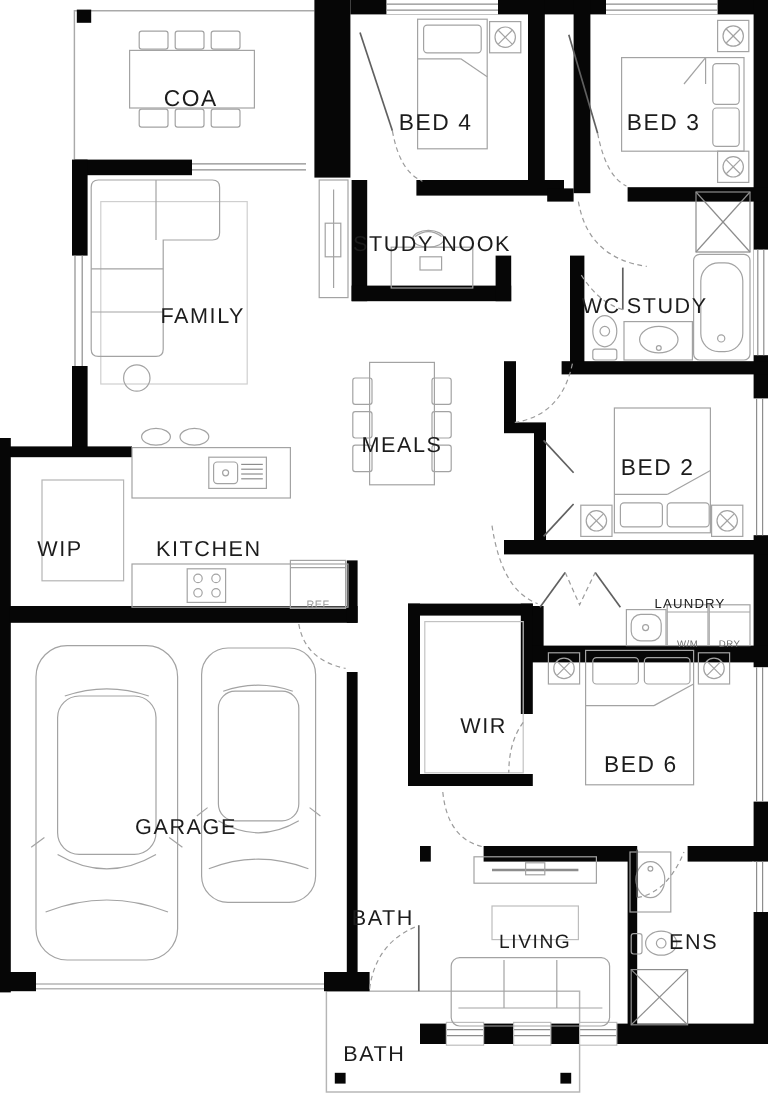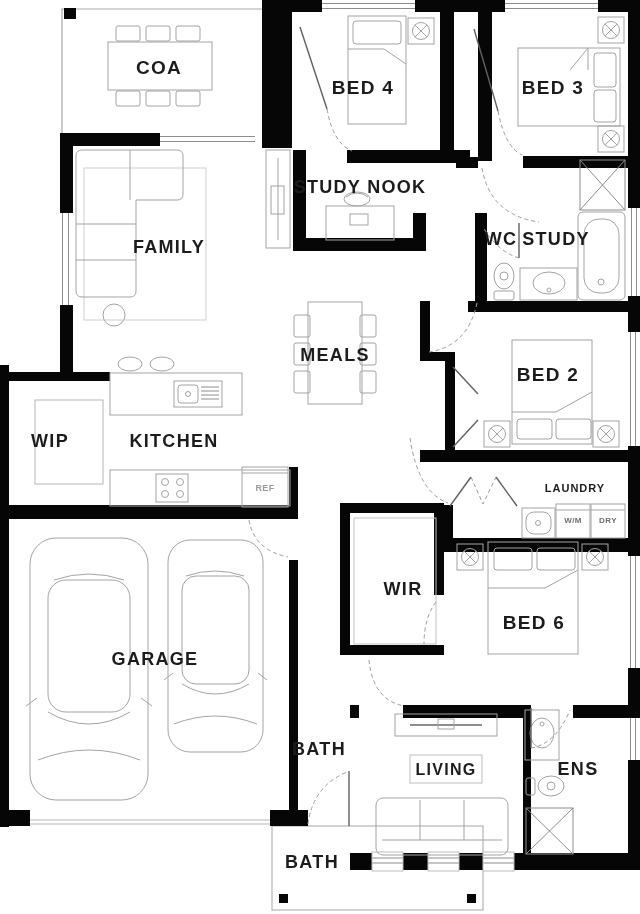--- a/index.html
+++ b/index.html
@@ -1,36 +1,36 @@
 <!DOCTYPE html>
 <html><head>
 <meta charset="utf-8">
 <style>
   html,body{margin:0;padding:0;background:#ffffff;}
   .stage{position:relative;width:640px;height:914px;background:#fff;overflow:hidden;
          font-family:"Liberation Sans", sans-serif;}
   .stage svg{position:absolute;left:0;top:0;}
   .lbl{position:absolute;transform:translate(-50%,-50%);white-space:nowrap;
-       color:#1c1c1c;letter-spacing:1.3px;font-weight:700;line-height:1;}
+       color:#1c1c1c;letter-spacing:1.3px;font-weight:400;line-height:1;margin-top:16px;}
   .lbl.small{letter-spacing:.4px;color:#6e6e6e;}
   #l-coa{left:159px;top:67px;font-size:19px;}
   #l-bed4{left:363px;top:87px;font-size:19px;}
   #l-bed3{left:553px;top:87px;font-size:19px;}
   #l-study{left:360px;top:187px;font-size:18px;}
   #l-family{left:169px;top:247px;font-size:18px;}
   #l-wc{left:501px;top:239px;font-size:18px;}
   #l-bath{left:556px;top:239px;font-size:18px;}
   #l-meals{left:335px;top:355px;font-size:18px;}
   #l-bed2{left:548px;top:374px;font-size:19px;}
   #l-wip{left:50px;top:441px;font-size:18px;}
   #l-kitchen{left:174px;top:441px;font-size:18px;}
   #l-laundry{left:575px;top:488px;font-size:11px;letter-spacing:1px;}
   #l-wir{left:403px;top:589px;font-size:18px;}
   #l-bed1{left:534px;top:622px;font-size:19px;}
-  #l-garage{left:155px;top:659px;font-size:18px;}
+  #l-garage{left:155px;top:673px;font-size:18px;}
   #l-entry{left:319px;top:749px;font-size:18px;}
   #l-living{left:446px;top:770px;font-size:16px;}
   #l-ens{left:578px;top:769px;font-size:18px;}
   #l-porch{left:312px;top:862px;font-size:18px;}
   #l-ref{left:265px;top:488px;font-size:9px;color:#9a9a9a;}
   #l-wm{left:573px;top:521px;font-size:8px;}
   #l-dry{left:608px;top:521px;font-size:8px;}
 </style>
 </head>
 <body>

